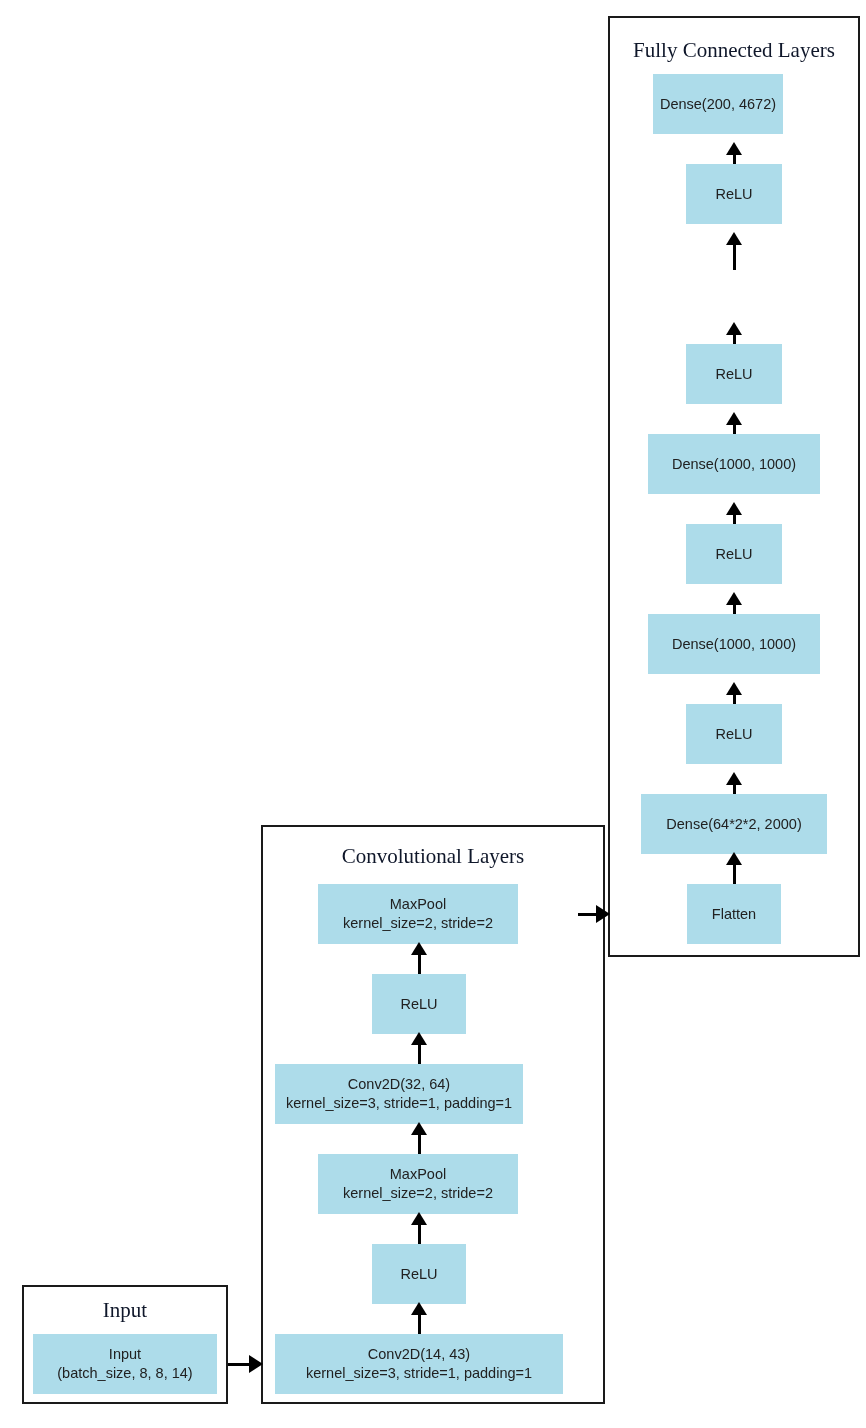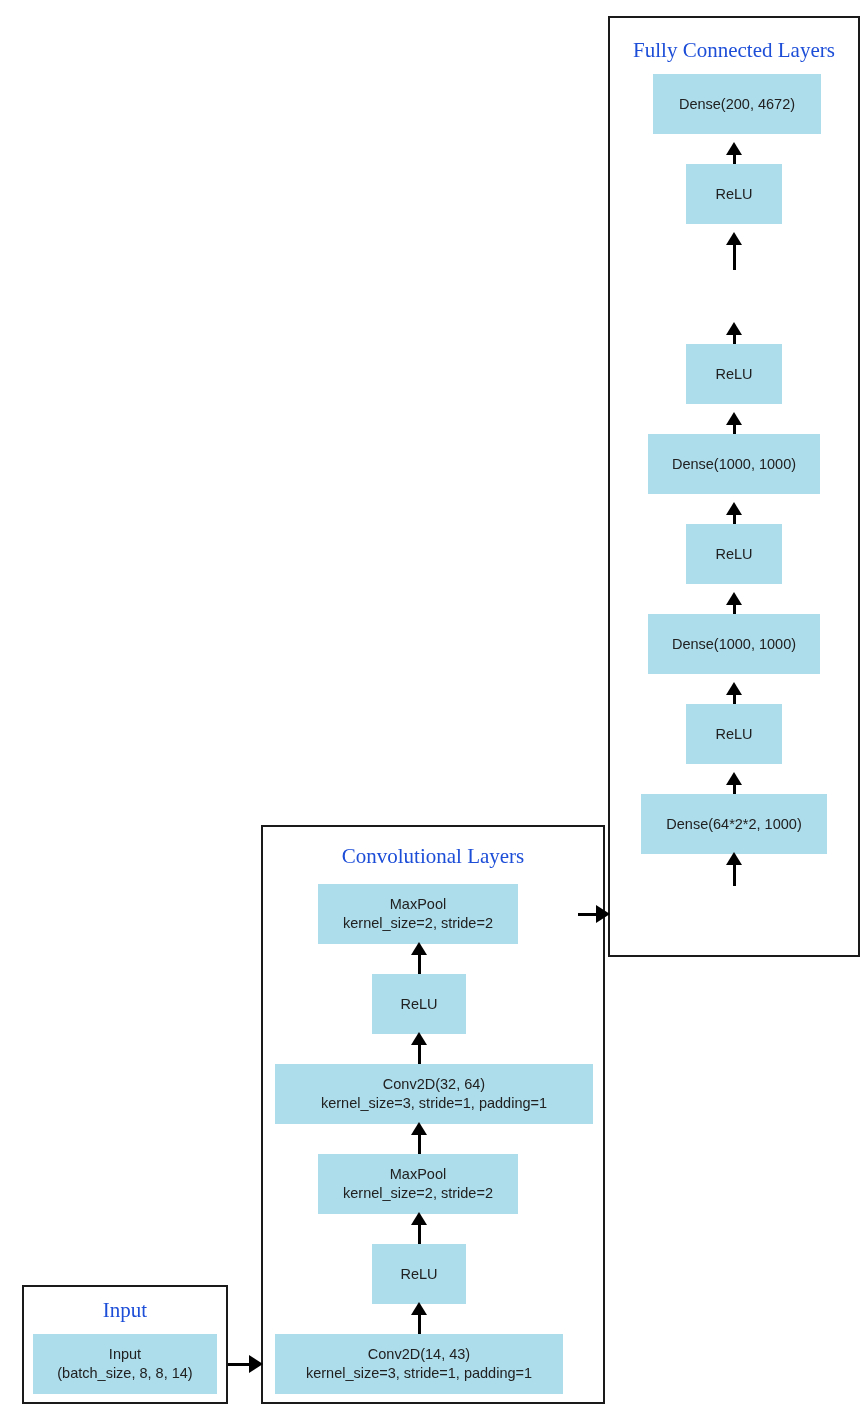--- a/index.html
+++ b/index.html
@@ -26,21 +26,21 @@
     background: #ffffff;
     box-sizing: border-box;
   }
   .group-title {
     position: absolute;
     left: 0;
     width: 100%;
     text-align: center;
     font-family: "Liberation Serif", serif;
     font-size: 21px;
-    color: #1d4ed8;
+    color: #0f172a;
     line-height: 1;
     white-space: nowrap;
   }
   .node {
     position: absolute;
     background: #ADDCEA;
     box-sizing: border-box;
     display: flex;
     align-items: center;
     justify-content: center;
@@ -97,21 +97,21 @@
 </style>
 </head>
 <body>
 
 <div id="canvas">
 
   <div class="group" style="left:608px; top:16px; width:252px; height:941px;">
     <div class="group-title" style="top:22px;">Fully Connected Layers</div>
   </div>
 
-  <div class="node" style="left:653px; top:74px; width:168px; height:60px;">
+  <div class="node" style="left:653px; top:74px; width:130px; height:60px;">
     <span>Dense(200, 4672)</span>
   </div>
   <div class="arrow-v" style="left:734px; top:142px; height:38px;">
     <div class="head"></div>
     <div class="shaft" style="height:30px;"></div>
   </div>
 
   <div class="node" style="left:686px; top:164px; width:96px; height:60px;">
     <span>ReLU</span>
   </div>
@@ -159,27 +159,30 @@
 
   <div class="node" style="left:686px; top:704px; width:96px; height:60px;">
     <span>ReLU</span>
   </div>
   <div class="arrow-v" style="left:734px; top:772px; height:38px;">
     <div class="head"></div>
     <div class="shaft" style="height:30px;"></div>
   </div>
 
   <div class="node" style="left:641px; top:794px; width:186px; height:60px;">
-    <span>Dense(64*2*2, 1000)</span>
+    <span>Dense(64*2*2, 2000)</span>
   </div>
   <div class="arrow-v" style="left:734px; top:852px; height:34px;">
     <div class="head"></div>
     <div class="shaft" style="height:26px;"></div>
   </div>
 
+  <div class="node" style="left:687px; top:884px; width:94px; height:60px;">
+    <span>Flatten</span>
+  </div>
 
   <div class="group" style="left:261px; top:825px; width:344px; height:579px;padding-left:32px;">
     <div class="group-title" style="top:19px;">Convolutional Layers</div>
   </div>
 
   <div class="node" style="left:318px; top:884px; width:200px; height:60px;">
     <span>MaxPool
 kernel_size=2, stride=2</span>
   </div>
   <div class="arrow-v" style="left:419px; top:942px; height:34px;">
@@ -188,21 +191,21 @@
   </div>
 
   <div class="node" style="left:372px; top:974px; width:94px; height:60px;">
     <span>ReLU</span>
   </div>
   <div class="arrow-v" style="left:419px; top:1032px; height:34px;">
     <div class="head"></div>
     <div class="shaft" style="height:26px;"></div>
   </div>
 
-  <div class="node" style="left:275px; top:1064px; width:318px; height:60px;">
+  <div class="node" style="left:275px; top:1064px; width:248px; height:60px;">
     <span>Conv2D(32, 64)
 kernel_size=3, stride=1, padding=1</span>
   </div>
   <div class="arrow-v" style="left:419px; top:1122px; height:34px;">
     <div class="head"></div>
     <div class="shaft" style="height:26px;"></div>
   </div>
 
   <div class="node" style="left:318px; top:1154px; width:200px; height:60px;">
     <span>MaxPool

